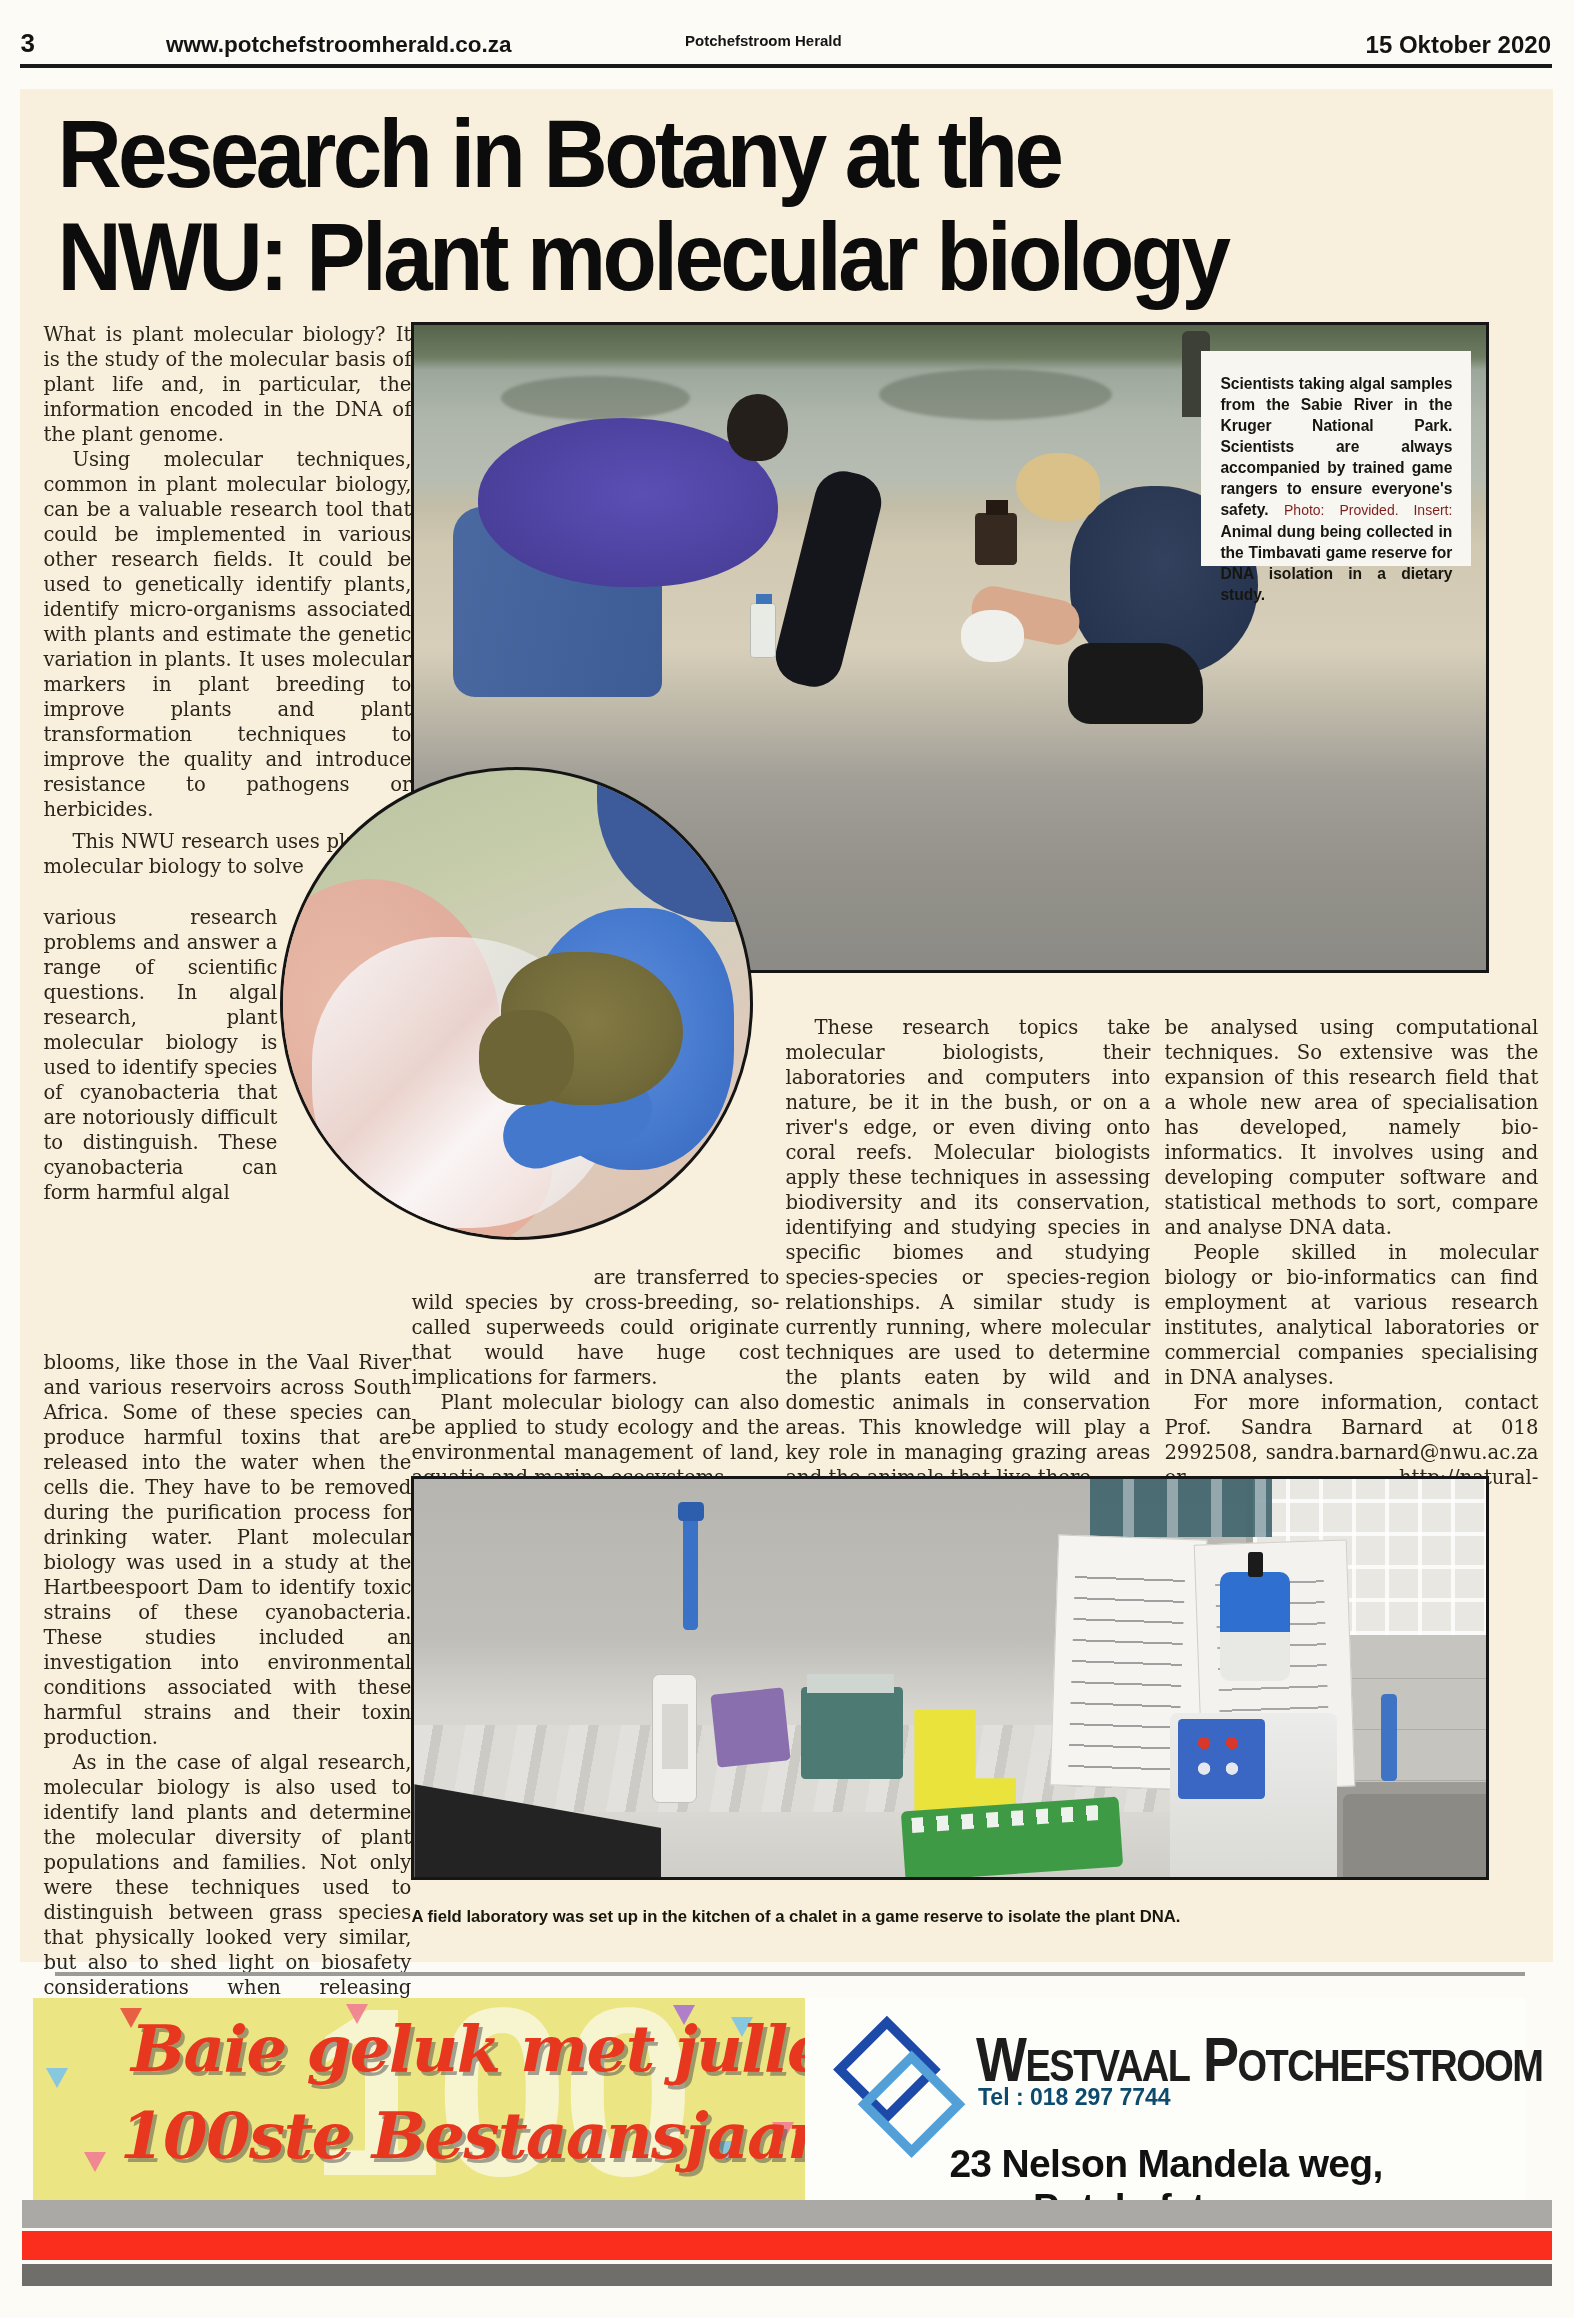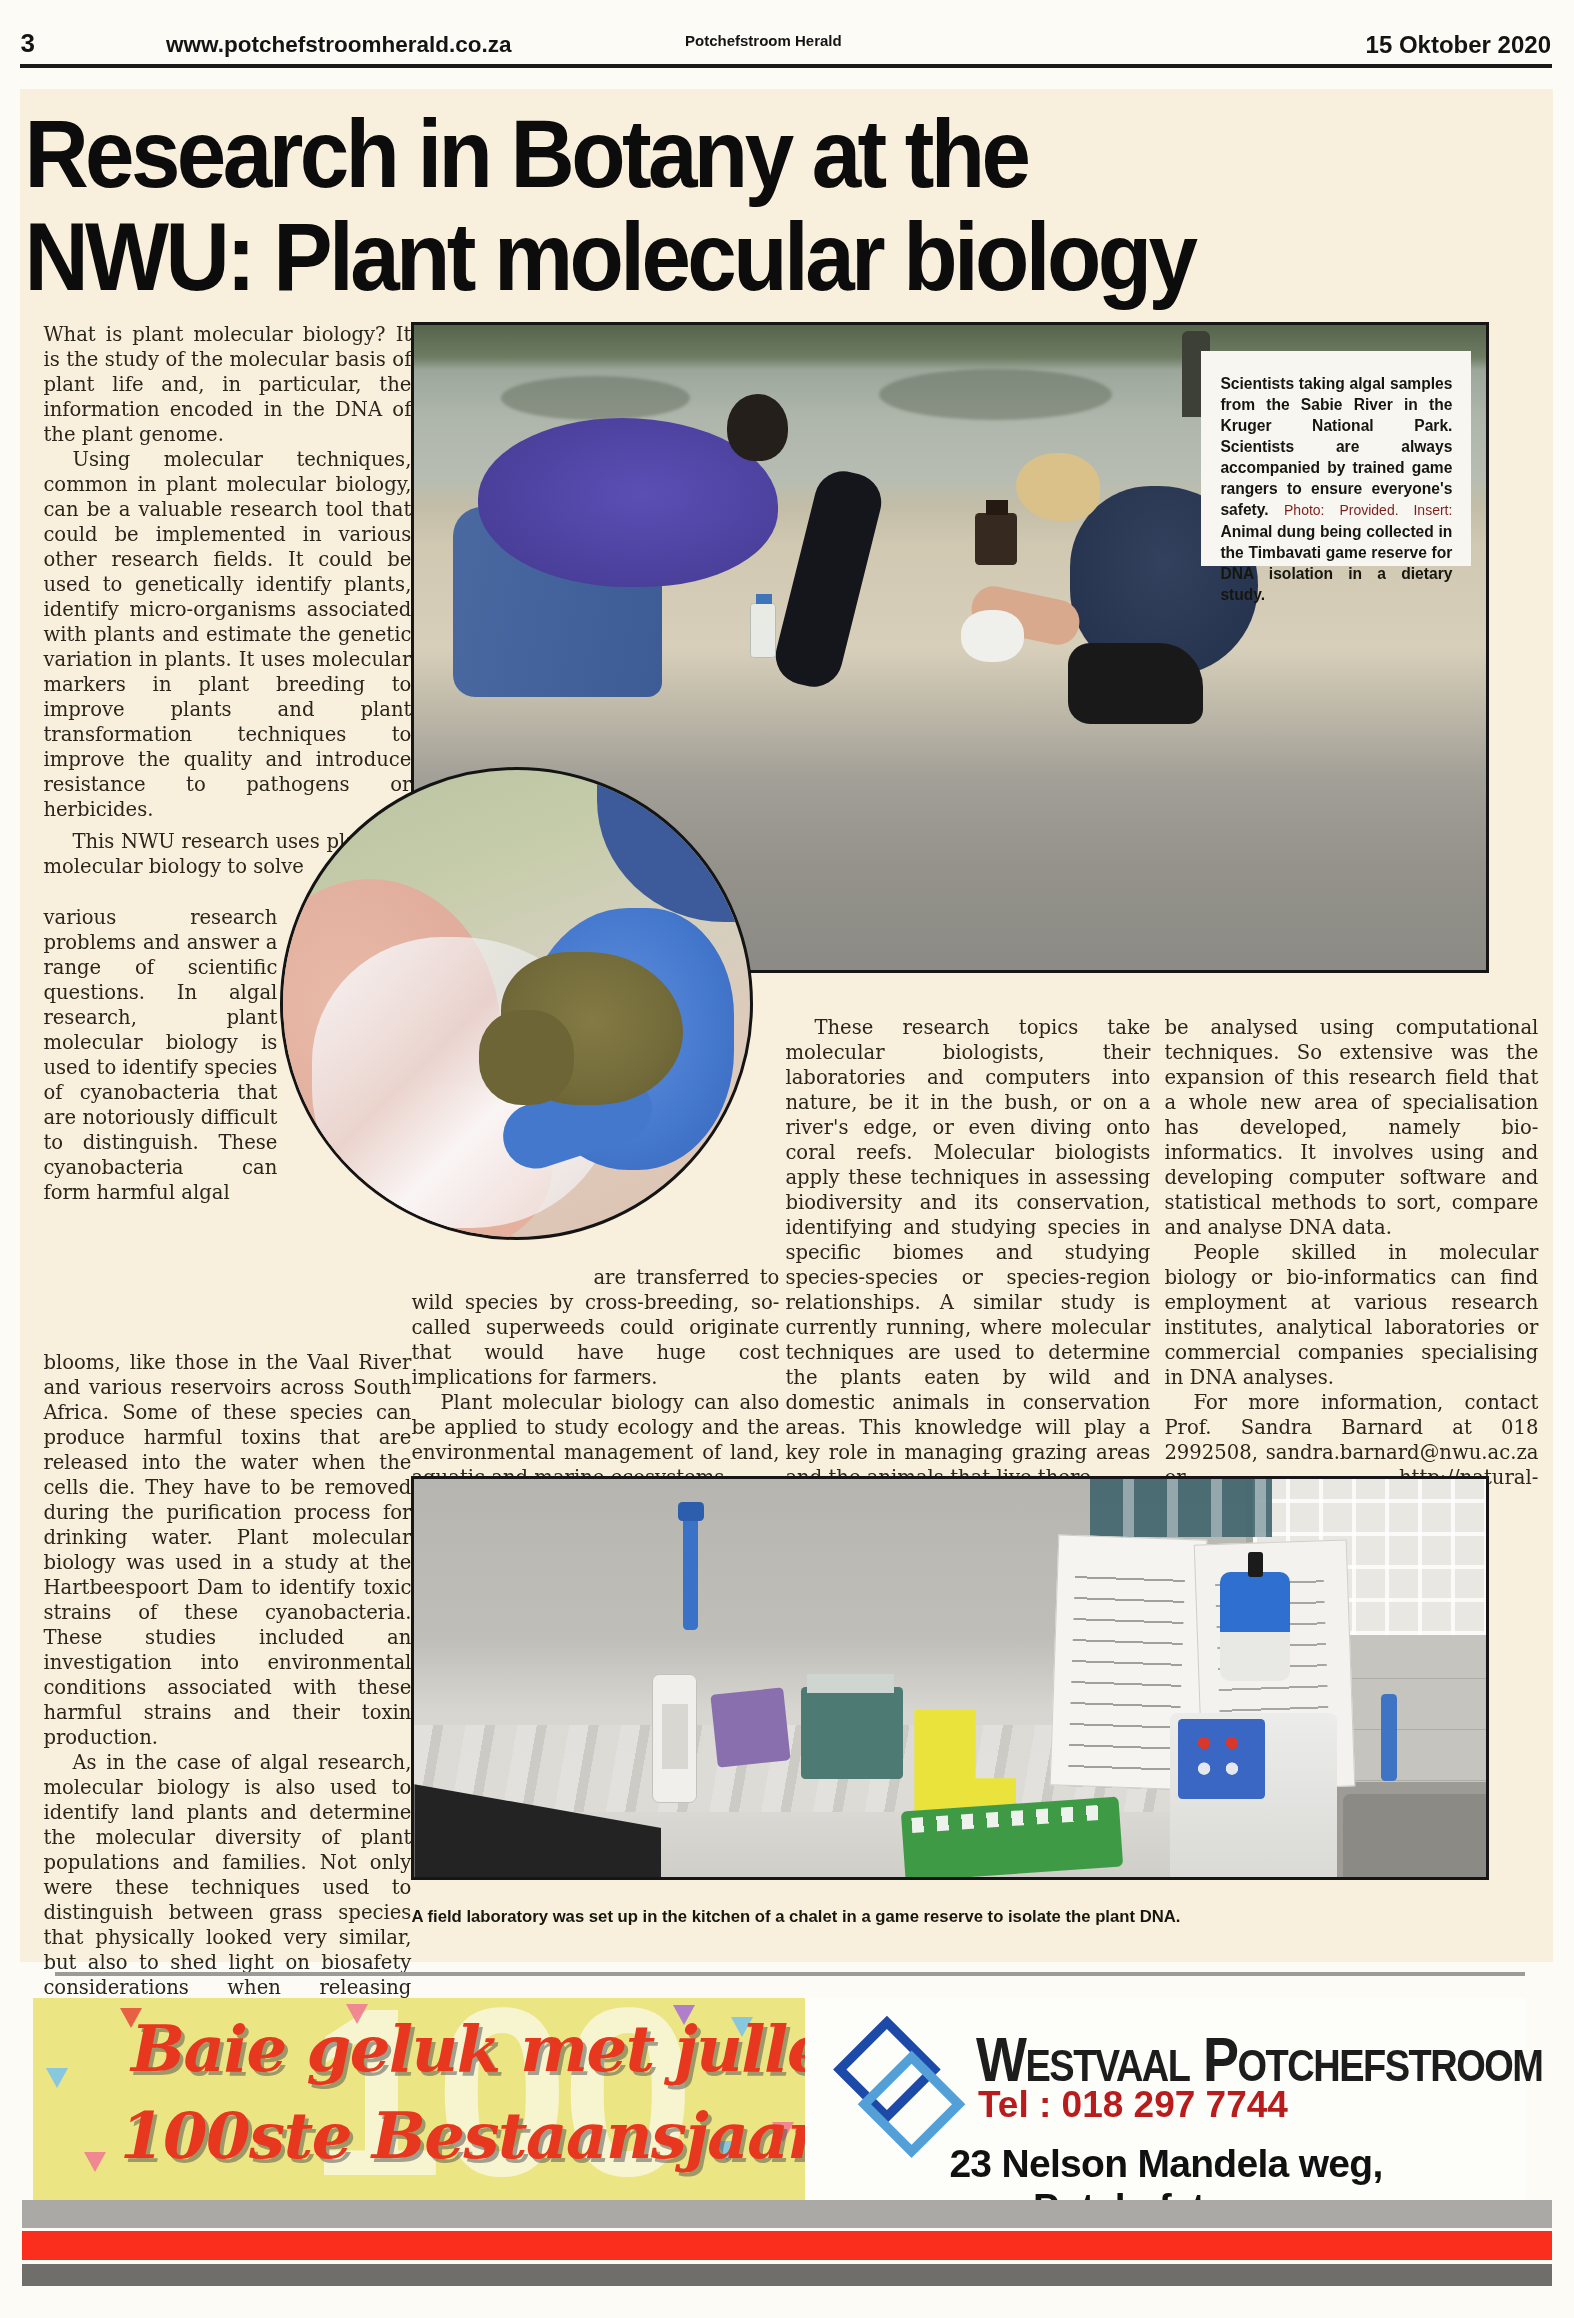--- a/index.html
+++ b/index.html
@@ -17,21 +17,21 @@
   #site-url   { left:166px; top:32px; font-size:22.5px; }
   #masthead   { left:685px; top:32px; font-size:15px; }
   #issue-date { right:23px; top:30.5px; font-size:24px; }
   #header-rule{ left:20.4px; top:64px; width:1532px; height:3.6px; background:#1a1a1a; }
 
   
   #article {
     left:20.4px; top:89px; width:1533px; height:1873px;
     background:#f8f0dc;
   }
-  #headline { left:4px; top:8.7px; width:1490px;
+  #headline { left:37px; top:8.7px; width:1490px;
     font-family:"Liberation Sans", sans-serif; font-weight:bold; color:#0c0c0c;
     font-size:89px; line-height:103px; letter-spacing:-3.6px;
   }
   #headline span { display:block; transform:scaleY(1.08); transform-origin:left top; }
 
   .bodytxt { font-size:19.6px; line-height:25px; text-align:justify; color:#2b251c; }
   .bodytxt p { margin:0; }
   .bodytxt p.ind { text-indent:29px; }
   #col1a { left:23px;  top:233px;  width:368px; }
   #col1b { left:23px;  top:740px; width:334px; }  
@@ -159,21 +159,21 @@
   #ad-line2 { left:87px; top:100px; font-size:64px; }
   .tri { position:absolute; width:0; height:0; border-left:11.6px solid transparent; border-right:11.6px solid transparent; border-top:20.4px solid #7cc4e8; opacity:.9; }
   .tri.pink { border-top-color:#ef7d92; } .tri.purple { border-top-color:#a873d2; } .tri.red { border-top-color:#e8503c; }
 
   #ad-white { position:absolute; left:784px; top:0; width:708px; height:202px; background:#fdfdfa; }
   #westvaal-logo { position:absolute; left:8.7px; top:16px; width:145px; height:153px; }
   #ad-title { position:absolute; left:159px; top:25px; font-family:"Liberation Sans", sans-serif;
     font-weight:bold; font-variant:small-caps; font-size:54px; letter-spacing:-1.5px; color:#1d1d1d;
     transform:scaleY(1.15); transform-origin:left top; white-space:nowrap; }
   #ad-tel { position:absolute; left:161px; top:86px; font-family:"Liberation Sans", sans-serif;
-    font-weight:bold; font-size:37px; color:#b91c1c; }
+    font-weight:bold; font-size:23px; color:#0c4a6e; }
   #ad-address { position:absolute; left:0px; top:144px; width:698px; text-align:center;
     font-family:"Liberation Sans", sans-serif; font-weight:bold; font-size:39px; letter-spacing:-0.7px; color:#111; }
 
   .stripe { position:absolute; left:22px; width:1530px; }
   #stripe-gray { top:2200px; height:28px; background:#aaa9a6; }
   #stripe-red  { top:2231px; height:29px; background:#fb2e1e; }
   #stripe-dark { top:2264px; height:22px; background:#6f6e6b; }
 </style>
 </head>
 <body>

